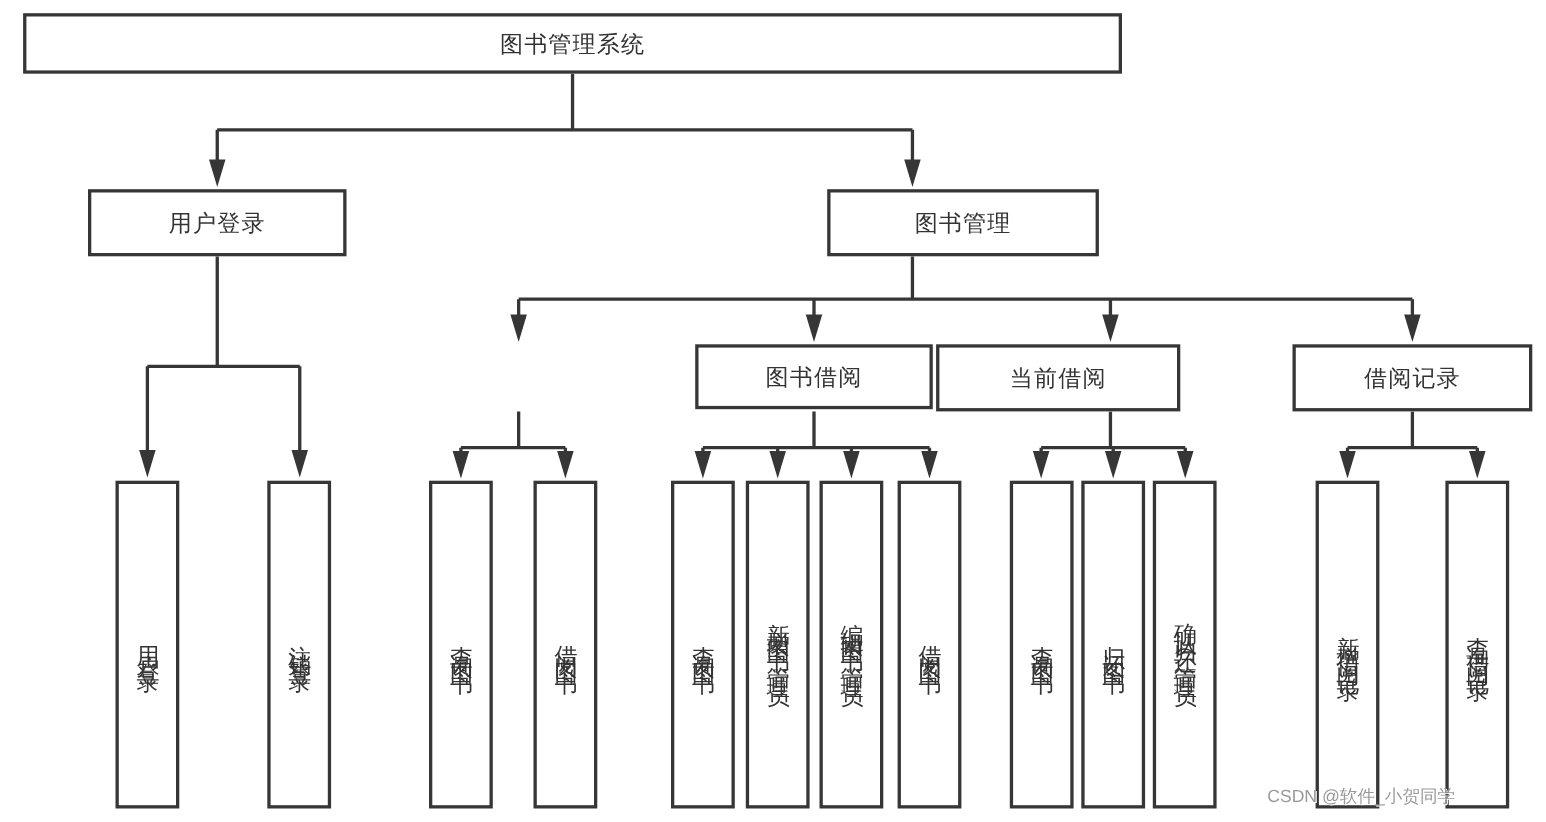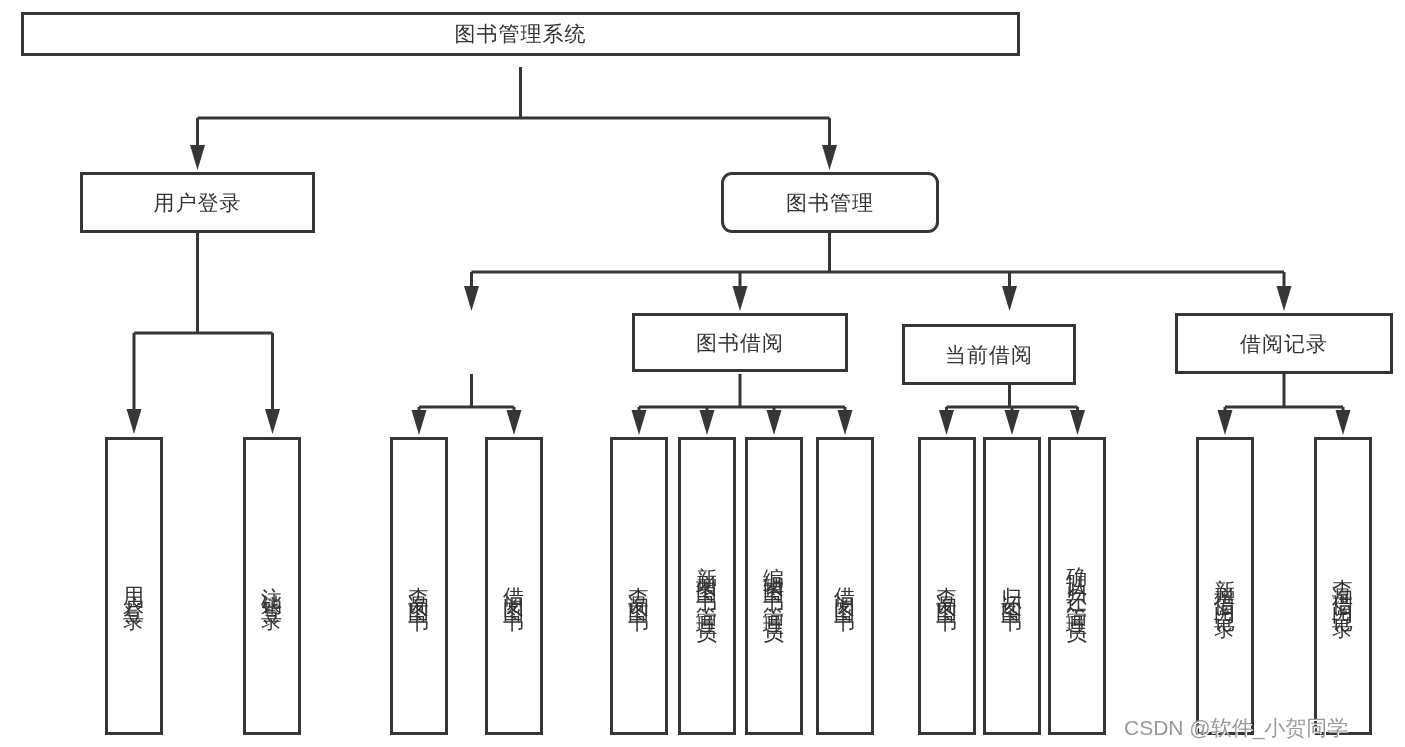--- a/index.html
+++ b/index.html
@@ -14,43 +14,43 @@
     overflow:hidden;
     font-family:"Liberation Sans","DejaVu Sans",sans-serif;
     color:var(--text);
   }
   .node{
     position:absolute;box-sizing:border-box;
     border:3px solid var(--line);background:var(--bg);
     display:flex;align-items:center;justify-content:center;
     font-size:21px;letter-spacing:1px;
   }
-  .root-node{left:21px;top:12px;width:999px;height:44px;}
+  .root-node{left:21px;top:12px;width:999px;height:55px;}
   .lvl1-a{left:80px;top:172px;width:235px;height:61px;}
-  .lvl1-b{left:721px;top:172px;width:218px;height:61px;border-radius:11px;}
+  .lvl1-b{left:752px;top:172px;width:247px;height:61px;}
   .lvl2-a{left:363px;top:313px;width:217px;height:61px;}
   .lvl2-b{left:632px;top:313px;width:216px;height:59px;}
-  .lvl2-c{left:902px;top:313px;width:174px;height:61px;margin-top:11px;}
+  .lvl2-c{left:851px;top:313px;width:222px;height:61px;}
   .lvl2-d{left:1175px;top:313px;width:218px;height:61px;}
   .leaf{top:437px;width:58px;height:298px;}
   .vtext{
     writing-mode:vertical-rl;text-orientation:mixed;
     font-size:21px;letter-spacing:8px;line-height:1;
     white-space:nowrap;
   }
   .l1{left:105px;} .l2{left:243px;} .l3{left:390px;} .l4{left:485px;}
   .l5{left:610px;} .l6{left:678px;} .l7{left:745px;} .l8{left:816px;}
   .l9{left:918px;} .l10{left:983px;} .l11{left:1048px;}
   .l12{left:1196px;} .l13{left:1314px;}
   svg.connectors{position:absolute;left:0;top:0;pointer-events:none;}
   svg.connectors path{stroke:var(--line);stroke-width:3;fill:none;}
   svg.connectors polygon{fill:var(--line);stroke:none;}
   .watermark{
-    position:absolute;left:1124px;top:714px;z-index:5;
-    font-size:21px;color:var(--watermark);white-space:nowrap;
+    position:absolute;left:1152px;top:714px;z-index:5;
+    font-size:16px;color:var(--watermark);white-space:nowrap;
     text-shadow:1px 1px 0 #ffffff;
   }
 </style>
 </head>
 <body>
 
 <div class="stage">
 
   <svg class="connectors" width="1405" height="747" viewBox="0 0 1405 747" aria-hidden="true">
     <path d="

